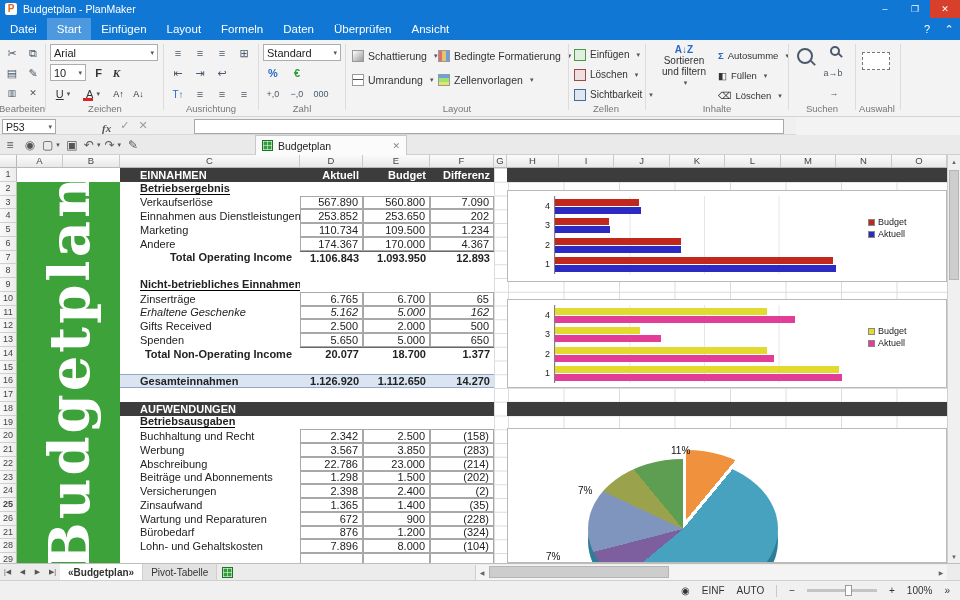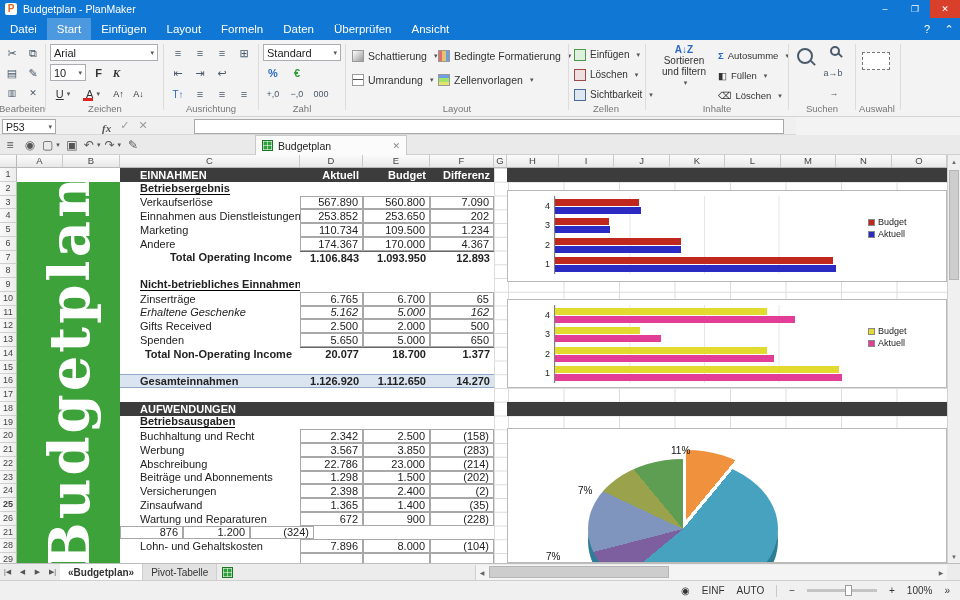--- a/index.html
+++ b/index.html
@@ -560,20 +560,21 @@
           <div class="nc e">1.400</div>
           <div class="nc f">(35)</div>
         </div>
         <div class="trow data" style="top: 356.75px;">
           <div class="lblc">Wartung und Reparaturen</div>
           <div class="nc d">672</div>
           <div class="nc e">900</div>
           <div class="nc f">(228)</div>
         </div>
         <div class="trow data" style="top: 370.5px;">
+          <div class="lblc">Bürobedarf</div>
           <div class="nc d">876</div>
           <div class="nc e">1.200</div>
           <div class="nc f">(324)</div>
         </div>
         <div class="trow data" style="top: 384.25px;">
           <div class="lblc">Lohn- und Gehaltskosten</div>
           <div class="nc d">7.896</div>
           <div class="nc e">8.000</div>
           <div class="nc f">(104)</div>
         </div>

